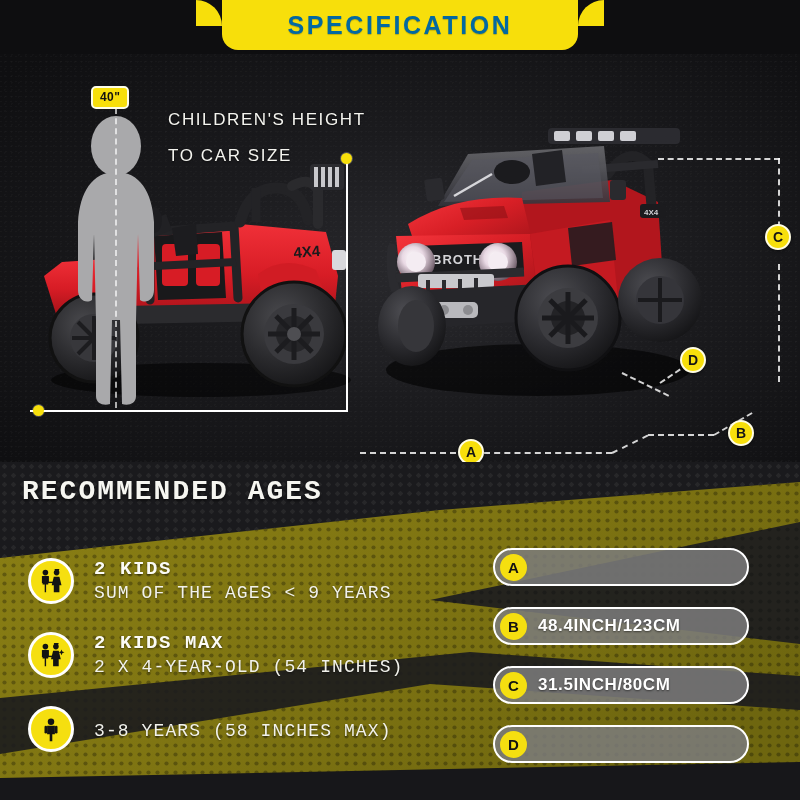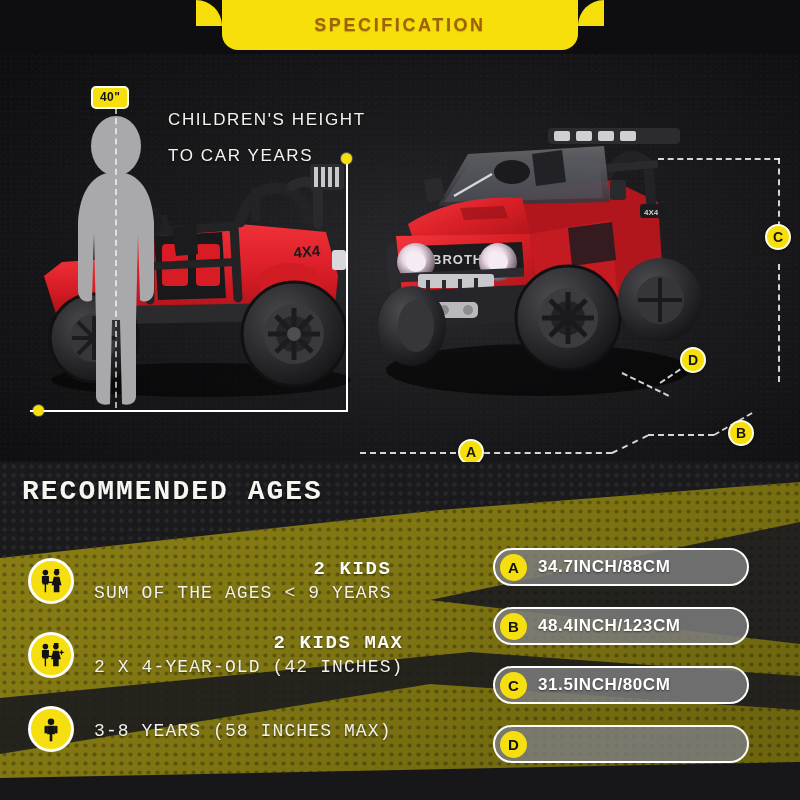--- a/index.html
+++ b/index.html
@@ -44,21 +44,21 @@
     background: #F7DF0B;
   }
   .banner::before { left: -26px; border-top-right-radius: 26px; box-shadow: -1px 0 0 0 #0e0e10; }
   .banner::after  { right: -26px; border-top-left-radius: 26px; }
   .banner-corner-l, .banner-corner-r {
     position: absolute; top: 0; width: 26px; height: 26px; background: #0e0e10;
   }
   .banner-corner-l { left: 196px; border-top-right-radius: 26px; }
   .banner-corner-r { left: 578px; border-top-left-radius: 26px; }
   .banner-title {
-    font-size: 18px; font-weight: 700; color: #a16207;
+    font-size: 25px; font-weight: 700; color: #0369a1;
     letter-spacing: 2.6px; line-height: 50px;
     text-shadow: 0 1px 1px rgba(0,0,0,.22);
   }
 
   
   .left-panel { position: absolute; left: 18px; top: 86px; width: 350px; height: 332px; }
 
   .height-badge {
     position: absolute; left: 73px; top: 0px;
     background: #F7DF0B; color: #111; font-size: 12px; font-weight: 700;
@@ -127,21 +127,21 @@
   }
 
   .section-title {
     position: absolute; left: 22px; top: 14px;
     font-size: 28px; font-weight: 700; color: #f6f6f1;
     letter-spacing: 2px; z-index: 8;
     text-shadow: 0 2px 3px rgba(0,0,0,.55);
   }
 
   
-  .ages { position: absolute; left: 20px; top: 82px; width: 420px; z-index: 8; text-align: right; }
+  .ages { position: absolute; left: 20px; top: 82px; width: 420px; z-index: 8; }
   .age-row { display: flex; align-items: center; height: 74px; }
   .age-icon {
     width: 46px; height: 46px; border-radius: 50%;
     background: #F5DF10; border: 3px solid #ffffff;
     display: flex; align-items: center; justify-content: center;
     flex: 0 0 auto; margin-left: 8px;
   }
   .age-text { margin-left: 20px; }
   .age-title {
     font-size: 19px; font-weight: 700; color: #fbfbf6;
@@ -285,21 +285,21 @@
                    L30 282 C30 290 38 292 44 290 L46 206 L54 206 L56 290 C62 292 70 290 70 282
                    L70 206 L72 120 L74 186 C80 190 88 186 88 176 L88 108 C86 78 74 58 50 58 Z"></path>
         </g>
       </svg>
 
       <div class="height-line"></div>
       <div class="height-badge">40"</div>
 
       <div class="heading-block">
         <div class="heading-line">CHILDREN'S HEIGHT</div>
-        <div class="heading-line">TO CAR YEARS</div>
+        <div class="heading-line">TO CAR SIZE</div>
       </div>
     </div>
 
     <div class="meas-h"></div>
     <div class="meas-v"></div>
     <div class="dot-y" style="left:33px; top:405px;"></div>
     <div class="dot-y" style="left:341px; top:153px;"></div>
 
     <svg class="right-photo" viewBox="0 0 340 290">
       <defs>
@@ -495,21 +495,21 @@
               <circle cx="27" cy="8" r="4"></circle>
               <path d="M23 14 h8 l3 12 h-3 l0 10 h-8 l0-10 h-3 z"></path>
               <path d="M24 3 l7 0 l-1 3 l-5 0 z"></path>
               <path d="M35 12 l1.2 3 l3 1.2 l-3 1.2 l-1.2 3 l-1.2-3 l-3-1.2 l3-1.2 z"></path>
             </g>
             <rect x="16" y="21" width="7" height="2" fill="#131313"></rect>
           </svg>
         </div>
         <div class="age-text">
           <div class="age-title">2 KIDS MAX</div>
-          <div class="age-sub">2 X 4-YEAR-OLD (42 INCHES)</div>
+          <div class="age-sub">2 X 4-YEAR-OLD (54 INCHES)</div>
         </div>
       </div>
 
       <div class="age-row">
         <div class="age-icon">
           <svg viewBox="0 0 40 40" width="26" height="26">
             <g fill="#131313">
               <circle cx="20" cy="9" r="5"></circle>
               <path d="M14 15 h12 v13 h-4 v11 h-4 v-11 h-4 z"></path>
               <rect x="10" y="15" width="4" height="12" rx="2"></rect>
@@ -520,21 +520,20 @@
         <div class="age-text">
           <div class="age-sub">3-8 YEARS (58 INCHES MAX)</div>
         </div>
       </div>
     </div>
   </div>
 
   <div class="dims">
     <div class="dim-pill">
       <div class="dim-badge">A</div>
-      <div class="dim-value">34.7INCH/88CM</div>
     </div>
     <div class="dim-pill">
       <div class="dim-badge">B</div>
       <div class="dim-value">48.4INCH/123CM</div>
     </div>
     <div class="dim-pill">
       <div class="dim-badge">C</div>
       <div class="dim-value">31.5INCH/80CM</div>
     </div>
     <div class="dim-pill">

